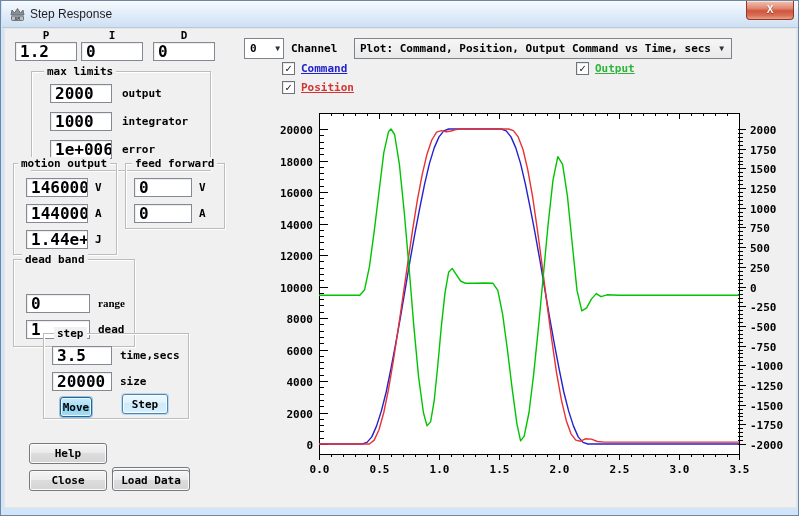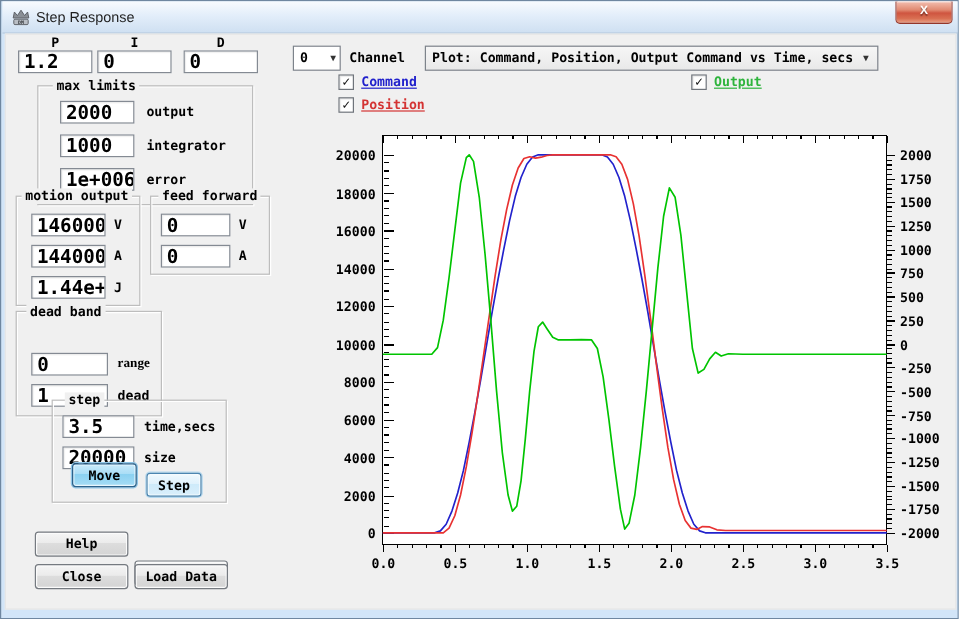--- a/index.html
+++ b/index.html
@@ -166,21 +166,21 @@
     <input class="field" style="left: 12px; top: 60px; width: 64px;" readonly="" value="1">
     <div class="lbl" style="left:84px;top:63px;">dead</div>
   </div>
 
   <div class="group" style="left:42px;top:332px;width:146px;height:86px;">
     <span class="group-label" style="left:10px;">step</span>
     <input class="field" style="left: 8px; top: 12px; width: 60px;" readonly="" value="3.5">
     <div class="lbl" style="left:76px;top:15px;">time,secs</div>
     <input class="field" style="left: 8px; top: 38px; width: 60px;" readonly="" value="20000">
     <div class="lbl" style="left:76px;top:41px;">size</div>
-    <button class="btn btn-hot" style="left:16px;top:52px;width:54px;height:20px;">Move</button>
+    <button class="btn btn-hot" style="left:16px;top:63px;width:32px;height:20px;">Move</button>
     <button class="btn btn-hot2" style="left:78px;top:60px;width:46px;height:20px;">Step</button>
   </div>
 
   <button class="btn" style="left:28px;top:442px;width:78px;height:21px;">Help</button>
   <button class="btn" style="left:111px;top:442px;width:78px;height:21px;margin-top:24px;">Save Data</button>
   <button class="btn" style="left:28px;top:469px;width:78px;height:21px;">Close</button>
   <button class="btn" style="left:111px;top:469px;width:78px;height:21px;">Load Data</button>
 
   <svg class="abs" style="left:262px;top:98px;" width="537" height="392">
       <rect x="56" y="14" width="420" height="341" fill="#ffffff" stroke="#000" stroke-width="1" shape-rendering="crispEdges"></rect>

